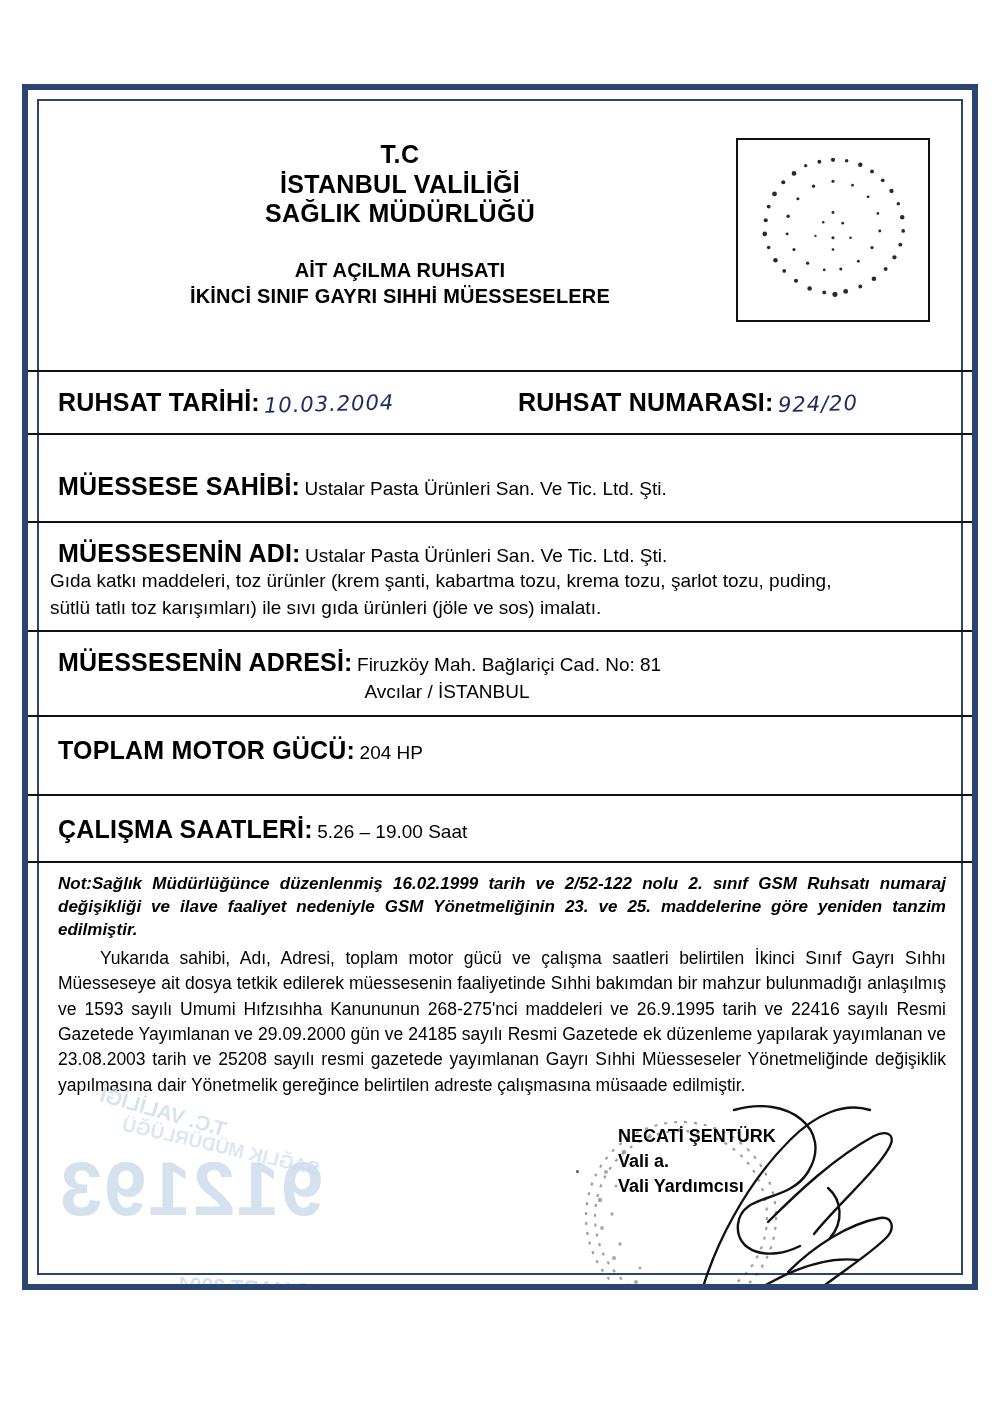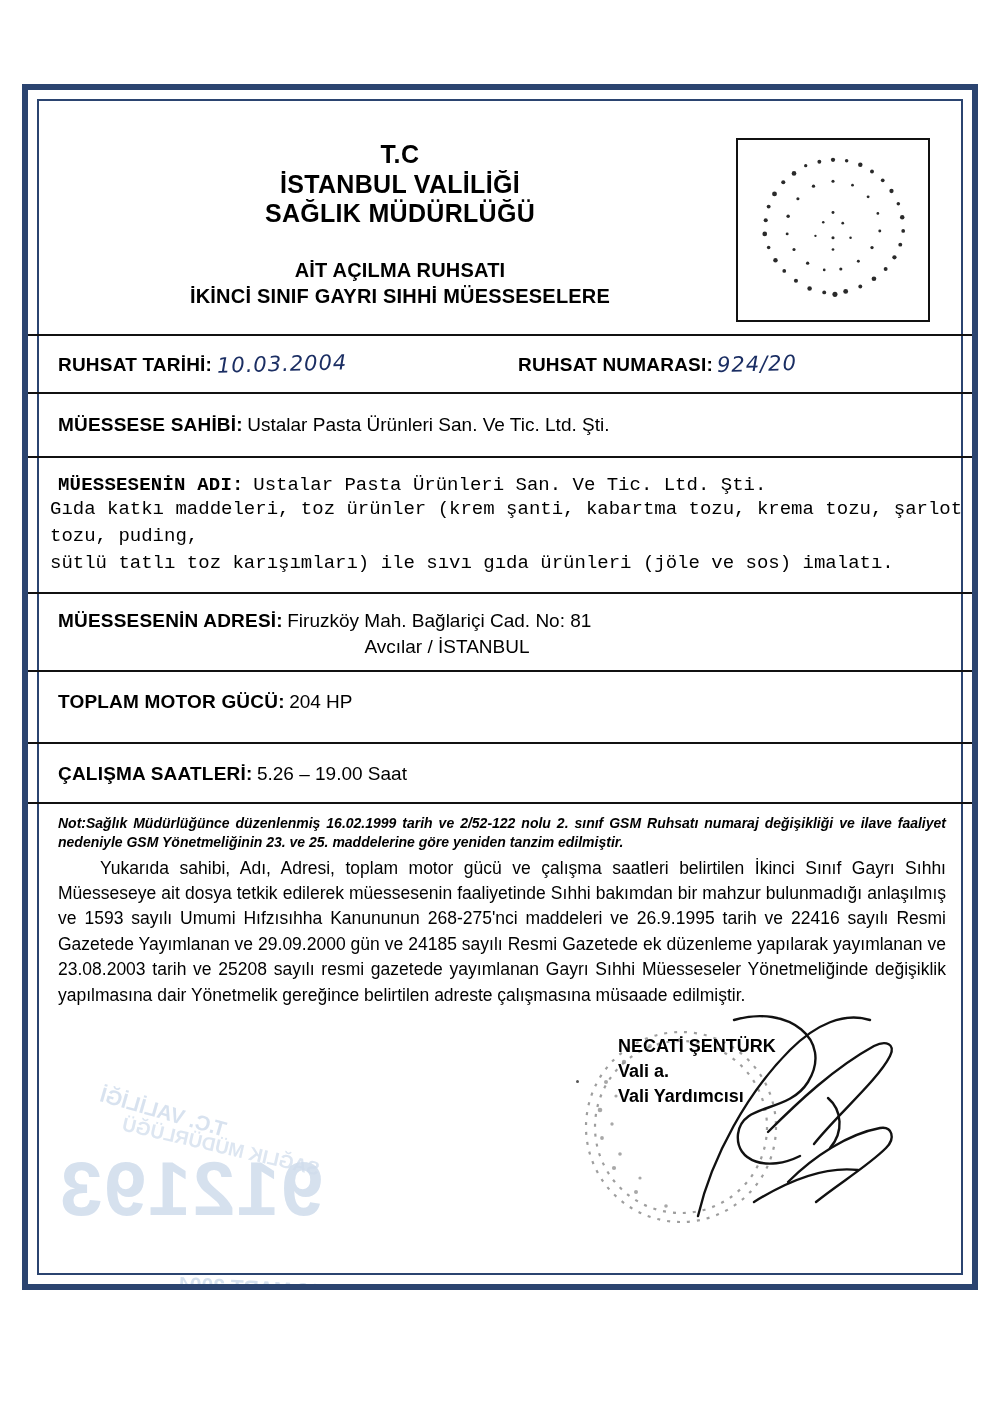--- a/index.html
+++ b/index.html
@@ -81,21 +81,21 @@
     font-size: 21px;
     font-weight: bold;
     transform: scaleX(-1) rotate(-3deg);
     opacity: .85;
   }
 
   
   .header {
     position: relative;
     padding-top: 50px;
-    height: 244px;
+    height: 280px;
     box-sizing: border-box;
   }
   .title-block {
     text-align: center;
     padding-right: 200px;
   }
   .t-tc {
     font-size: 25px;
     font-weight: bold;
     letter-spacing: .5px;
@@ -139,21 +139,21 @@
   
   .rule {
     height: 0;
     border-top: 2px solid #111;
     margin: 0;
   }
   .row {
     padding: 14px 0 14px 30px;
   }
   .lbl {
-    font-size: 19px;
+    font-size: 25px;
     font-weight: bold;
     letter-spacing: .2px;
   }
   .val {
     font-size: 19px;
     font-weight: normal;
   }
   .hand {
     font-family: "DejaVu Sans", sans-serif;
     font-size: 21px;
@@ -179,21 +179,21 @@
   .addr-second {
     text-align: center;
     font-size: 19px;
     padding-right: 120px;
     margin-top: 4px;
   }
 
   
   .note {
     padding: 10px 26px 0 30px;
-    font-size: 14px;
+    font-size: 17px;
     font-style: italic;
     font-weight: bold;
     line-height: 1.35;
     text-align: justify;
   }
   .body-text {
     padding: 4px 26px 0 30px;
     font-size: 17.5px;
     line-height: 1.45;
     text-align: justify;
@@ -338,28 +338,28 @@
         <span class="hand">10.03.2004</span>
       </div>
       <div class="num-group">
         <span class="lbl">RUHSAT NUMARASI:</span>
         <span class="hand">924/20</span>
       </div>
     </div>
 
     <div class="rule"></div>
 
-    <div class="row" style="padding:20px 0 20px 30px;">
+    <div class="row" style="padding:37px 0 20px 30px;">
       <span class="lbl">MÜESSESE SAHİBİ:</span>
       <span class="val">Ustalar Pasta Ürünleri San. Ve Tic. Ltd. Şti.</span>
     </div>
 
     <div class="rule"></div>
 
-    <div class="row" style="padding:16px 0 15px 30px;font-family:Liberation Mono, monospace;">
+    <div class="row" style="padding:16px 0 8px 30px;">
       <div>
         <span class="lbl">MÜESSESENİN ADI:</span>
         <span class="val">Ustalar Pasta Ürünleri San. Ve Tic. Ltd. Şti.</span>
       </div>
       <div class="prod-line">Gıda katkı maddeleri, toz ürünler (krem şanti, kabartma tozu, krema tozu,    şarlot tozu, puding,</div>
       <div class="prod-line">sütlü tatlı toz karışımları) ile sıvı gıda ürünleri (jöle ve sos) imalatı.</div>
     </div>
 
     <div class="rule"></div>
 

